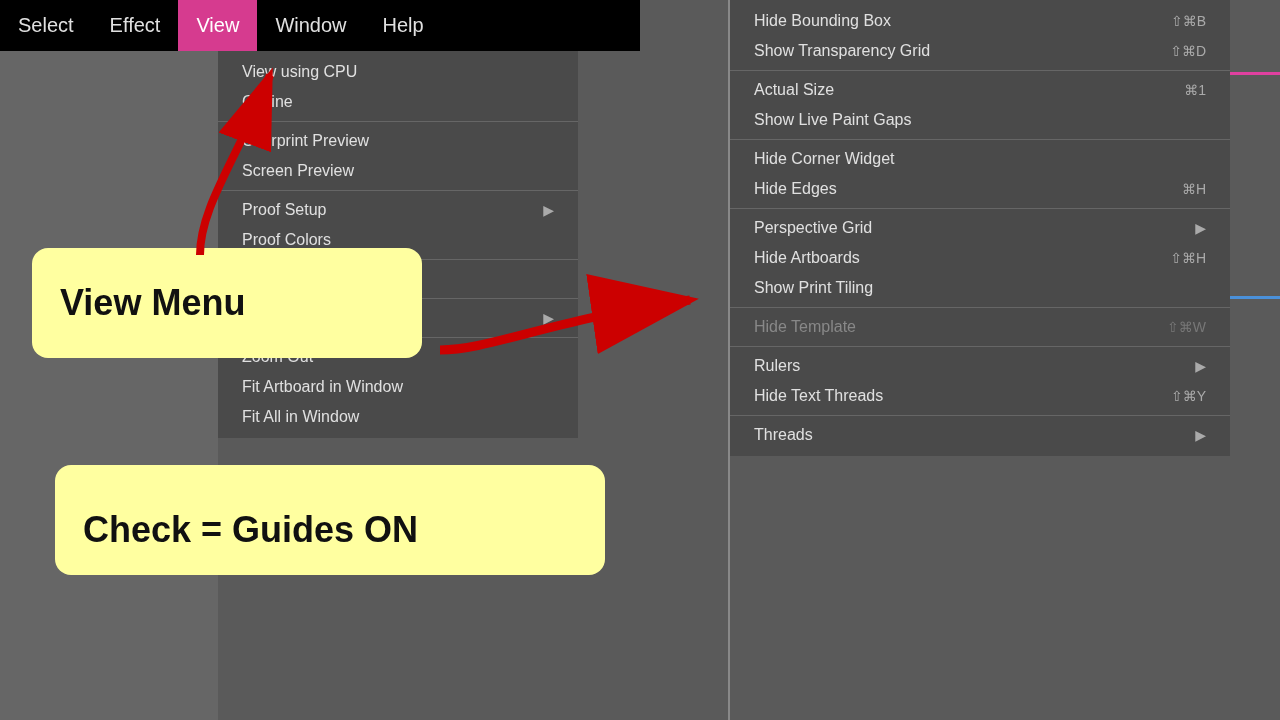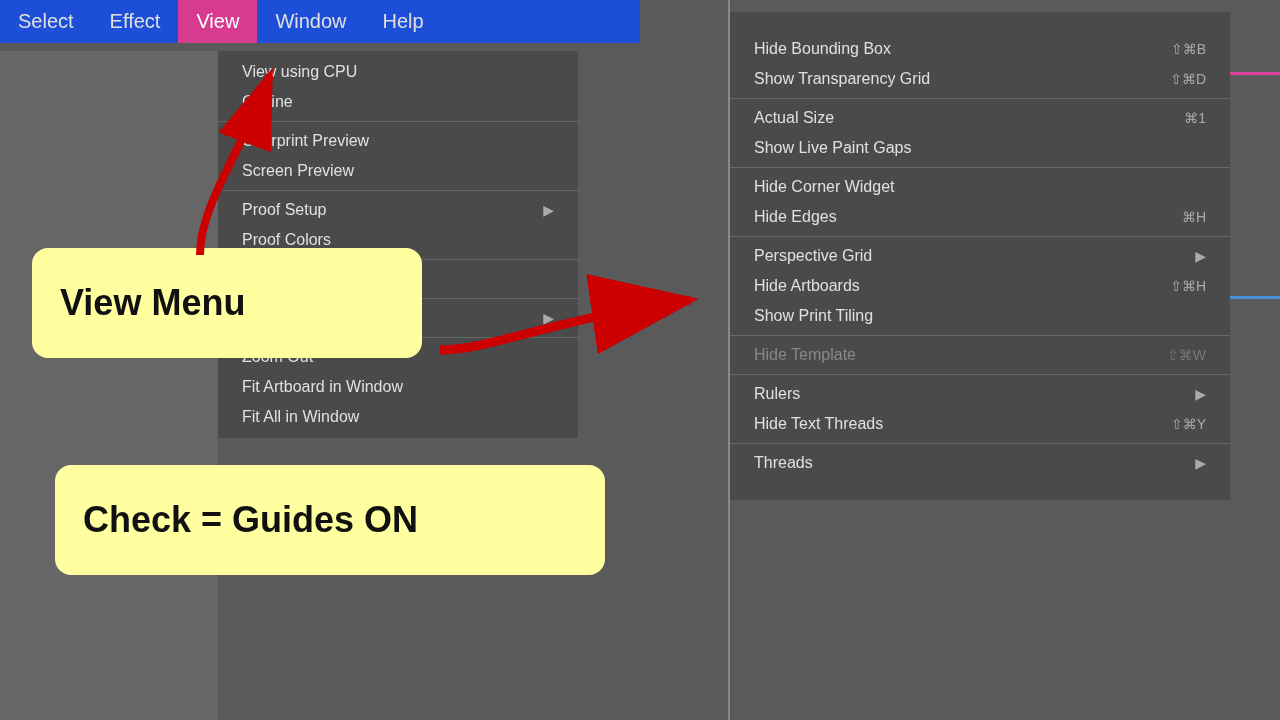--- a/index.html
+++ b/index.html
@@ -10,22 +10,22 @@
       background: #5a5a5a;
       font-family: -apple-system, 'Helvetica Neue', Arial, sans-serif;
       position: relative;
     }
 
     
     .menubar {
       position: absolute;
       top: 0; left: 0;
       width: 640px;
-      height: 43px;
-      background: #1d4ed8;
+      height: 51px;
+      background: #000000;
       display: flex;
       align-items: center;
       z-index: 10;
     }
     .menubar-item {
       padding: 0 18px;
       height: 100%;
       display: flex;
       align-items: center;
       color: #e0e0e0;
@@ -68,26 +68,26 @@
     }
     .menu-item .shortcut {
       color: #aaa;
       font-size: 14px;
       margin-left: 40px;
     }
 
     
     .right-dropdown {
       position: absolute;
-      top: 12px;
+      top: 0;
       left: 730px;
       width: 500px;
       background: #4a4a4a;
       z-index: 20;
-      padding: 22px 0;
+      padding: 6px 0;
     }
     .menu-item.highlighted {
       background: #d63b8f;
       color: white;
     }
     .menu-item.highlighted .shortcut {
       color: white;
     }
     .menu-item .checkmark {
       margin-right: 8px;
@@ -116,21 +116,21 @@
       display: flex;
       align-items: center;
     }
 
     .annotation-check {
       top: 465px;
       left: 55px;
       width: 550px;
       min-height: 110px;
       display: flex;
-      align-items: center;
+      align-items: flex-end;
     }
 
     
     .arrow-up {
       position: absolute;
       z-index: 35;
     }
 
     
     .pink-line-h {

